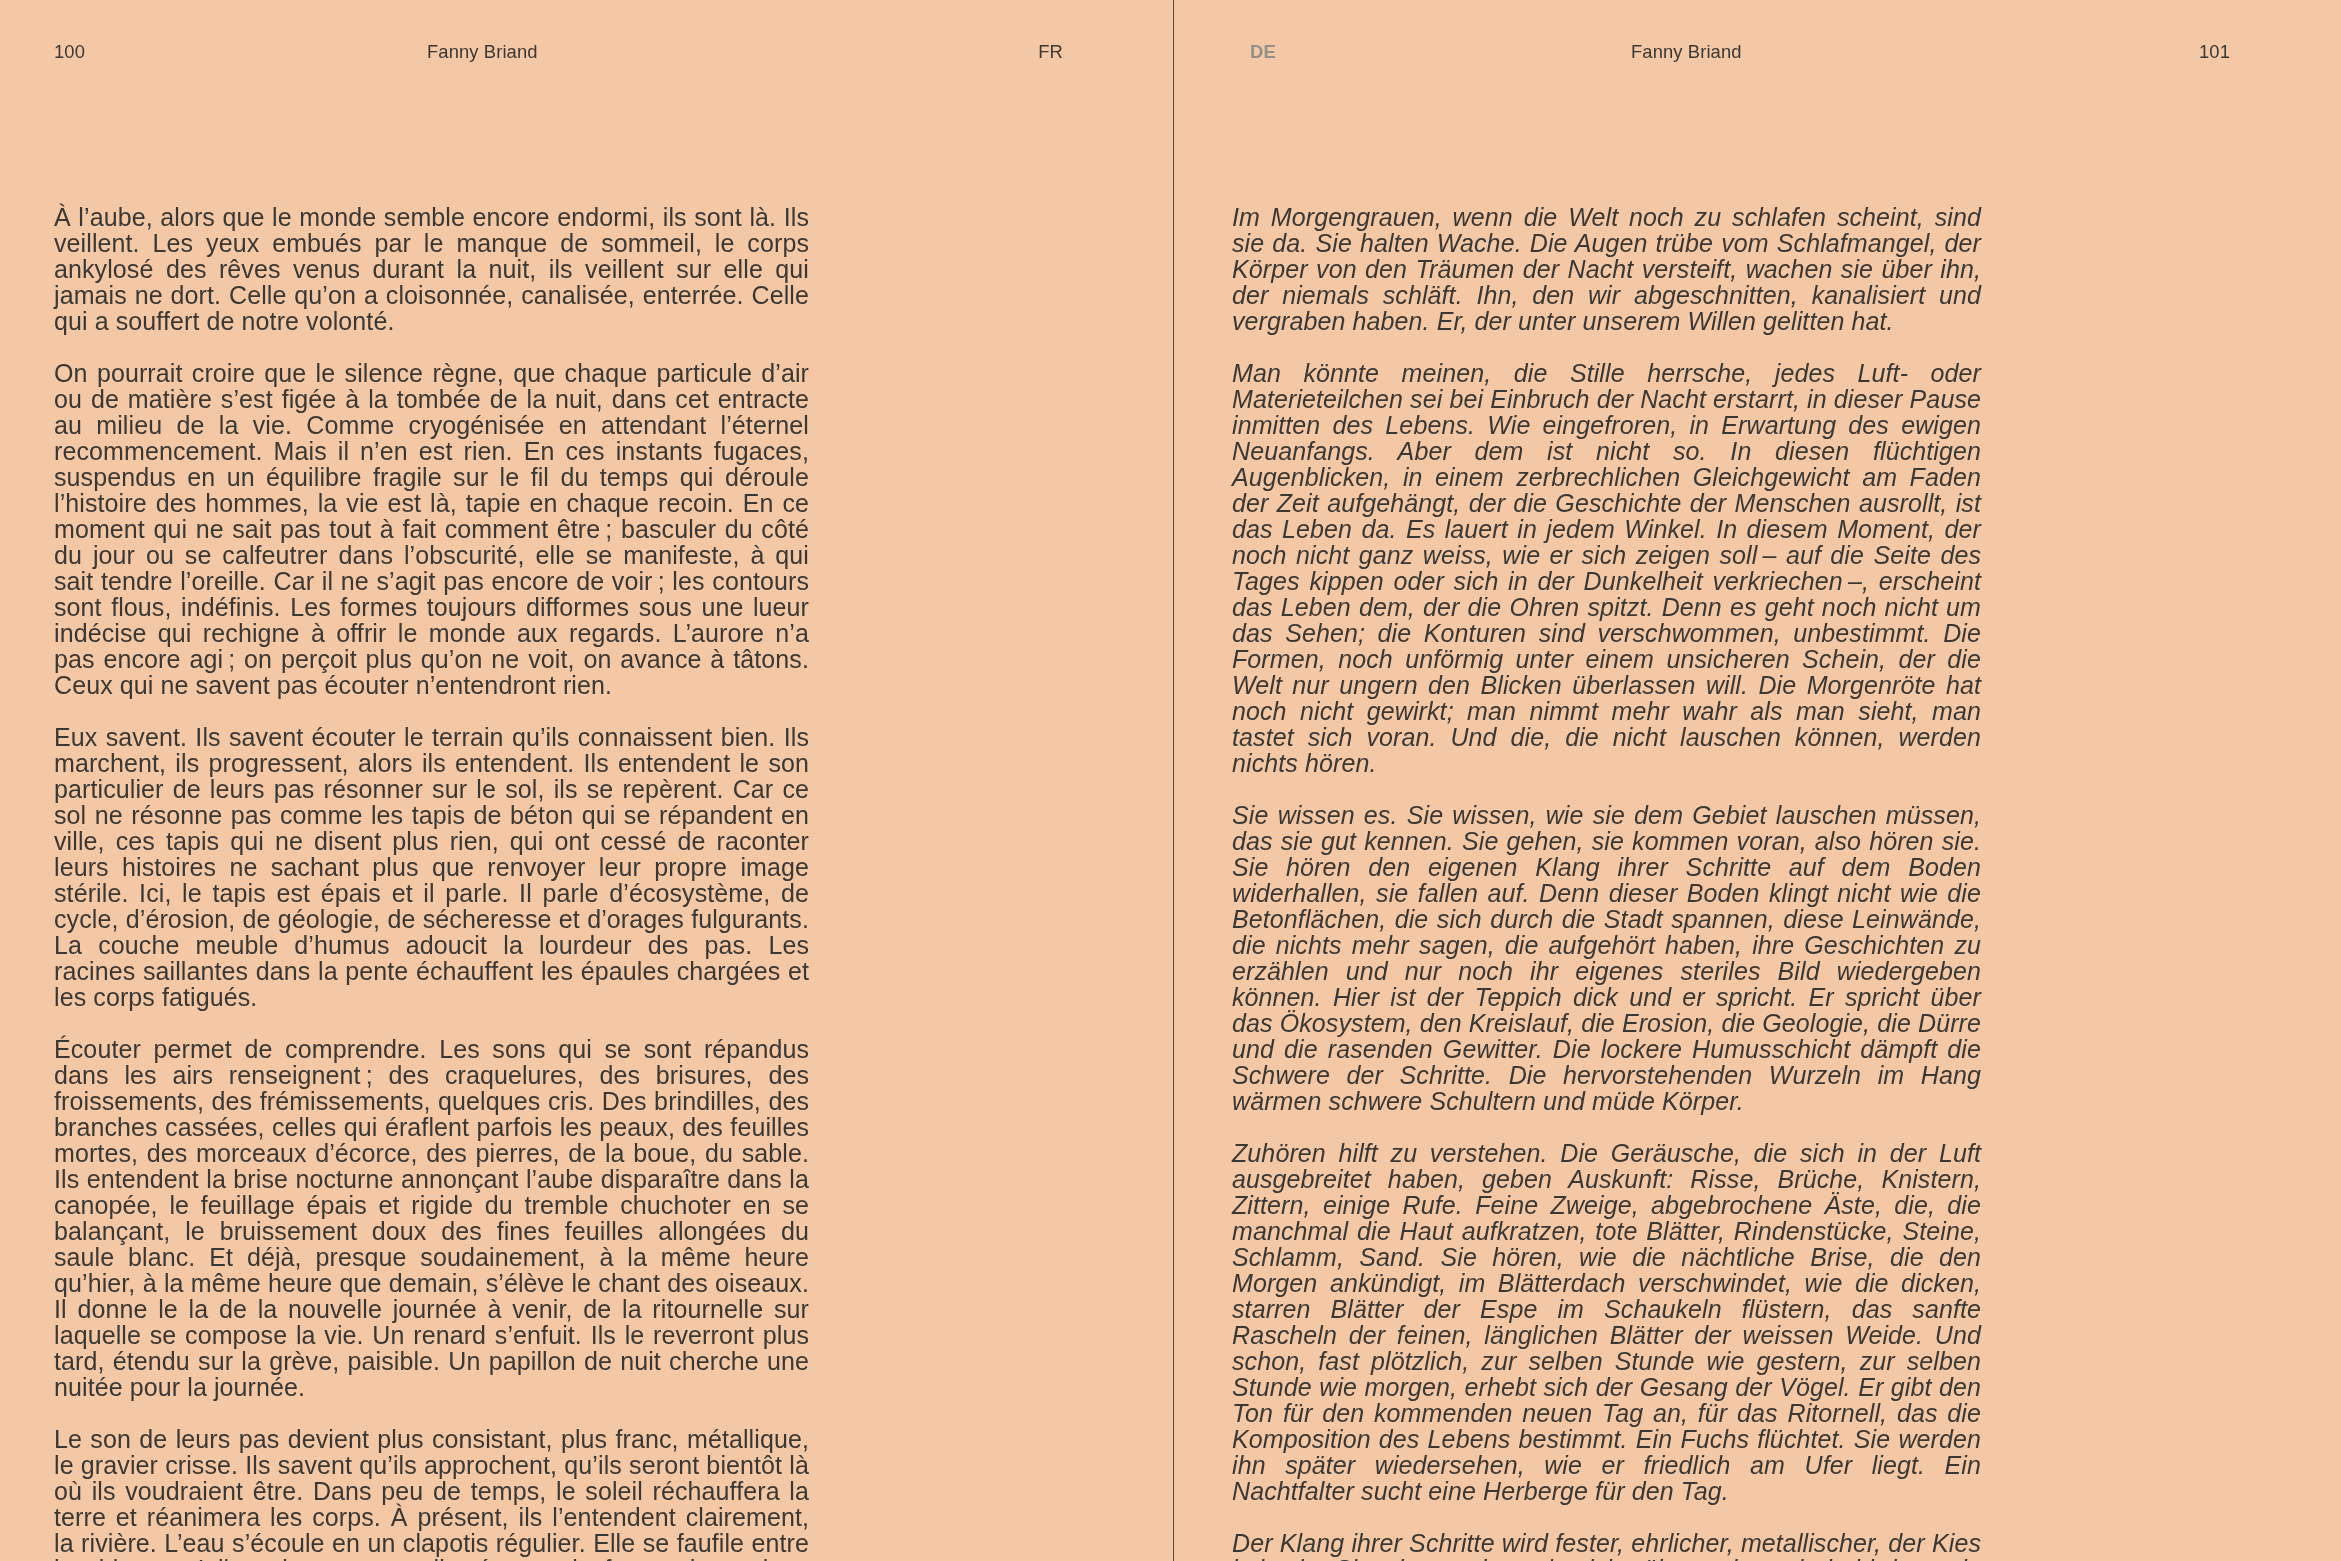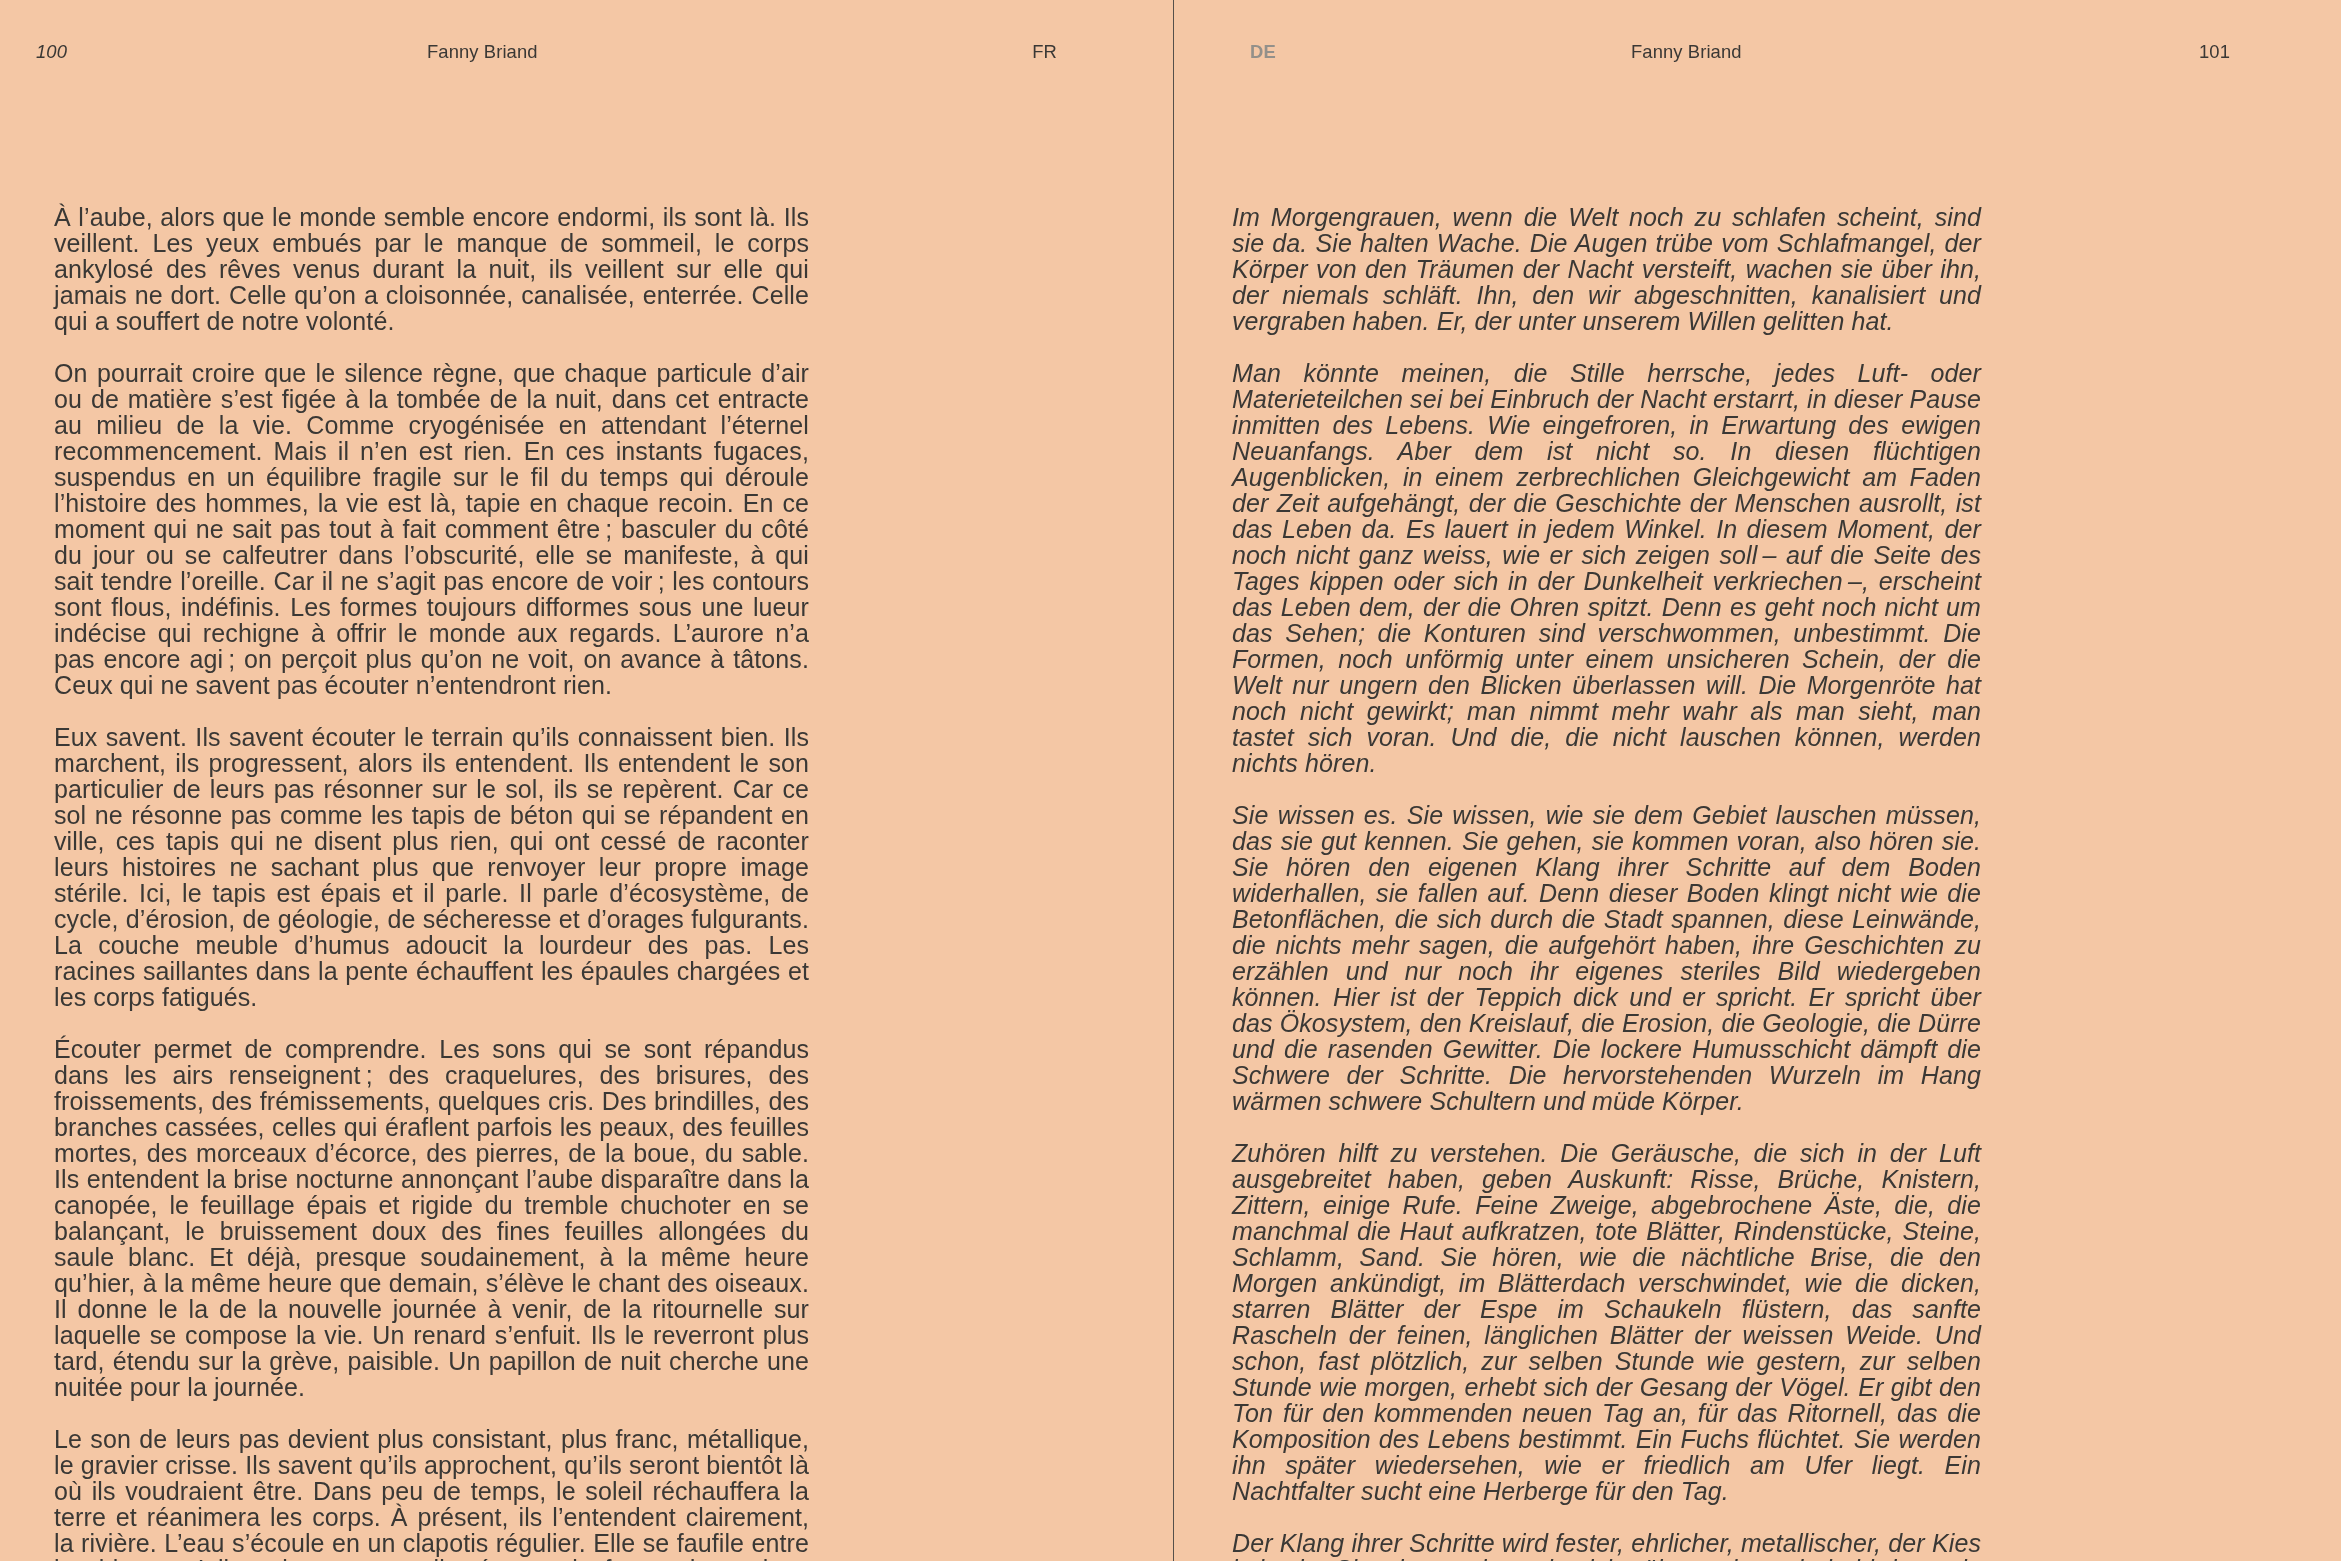--- a/index.html
+++ b/index.html
@@ -28,23 +28,23 @@
     position:absolute;top:0;bottom:0;
   }
   .page-left{left:0;width:1173px;}
   .page-right{left:1174px;width:1168px;}
   .hdr{
     position:absolute;top:40px;left:0;right:0;height:28px;
     font-size:18.4px;line-height:23px;letter-spacing:0.1px;
   }
   .hdr .slot{position:absolute;top:0;white-space:nowrap;}
   
-  .page-left .folio{left:36px;font-style:italic;}
+  .page-left .folio{left:54px;}
   .page-left .author{left:427px;}
-  .page-left .langcode{right:116px;}
+  .page-left .langcode{right:110px;}
   
   .page-right .langcode{left:76px;color:var(--muted);font-weight:bold;}
   .page-right .author{left:457px;}
   .page-right .folio{right:112px;}
   .text-column{
     position:absolute;top:204px;
     font-size:25px;line-height:26px;
     text-align:justify;
     letter-spacing:0.1px;
     hyphens:auto;-webkit-hyphens:auto;

